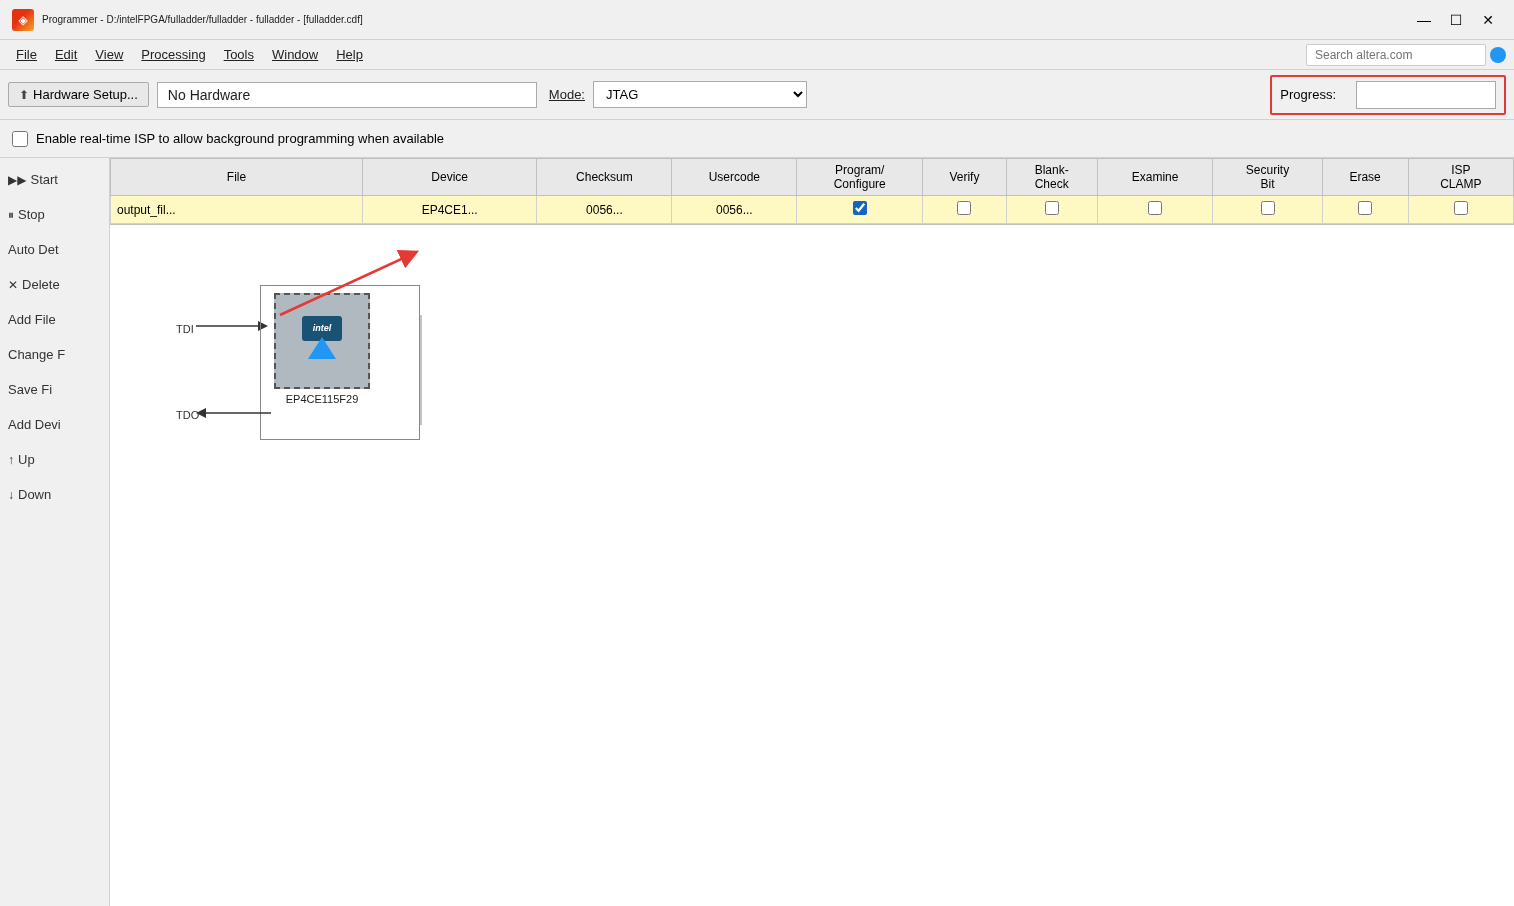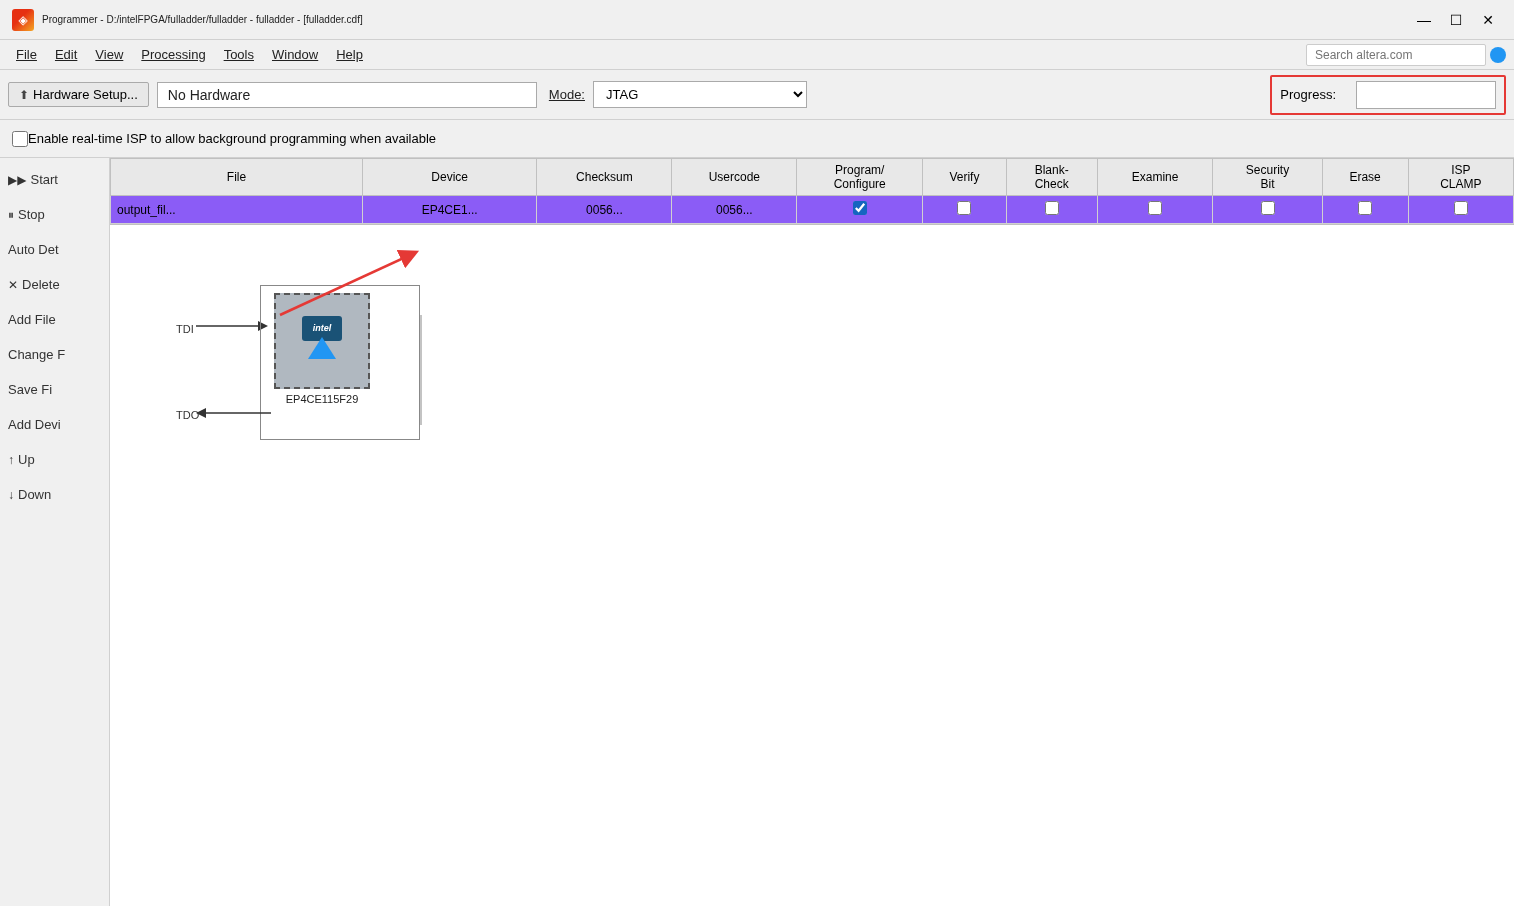--- a/index.html
+++ b/index.html
@@ -59,21 +59,21 @@
     .progress-section {
       display: flex; align-items: center; gap: 20px;
       border: 2px solid #e53935; padding: 4px 8px; margin-left: auto;
       background: #f0f0f0; border-radius: 2px;
     }
     .progress-label { font-size: 13px; font-weight: 500; }
     .progress-input { border: 1px solid #aaa; width: 140px; height: 28px; background: white; }
 
     
     .isp-row {
-      display: flex; align-items: center; padding: 6px 12px;
+      display: flex; align-items: center; gap: 8px; padding: 6px 12px;
       background: #f0f0f0; border-bottom: 1px solid #d0d0d0; height: 38px;
     }
     .isp-row input[type="checkbox"] { width: 16px; height: 16px; }
 
     
     .main-area { display: flex; height: calc(906px - 40px - 30px - 50px - 38px); }
 
     
     .sidebar {
       width: 110px; background: #f0f0f0; border-right: 1px solid #d0d0d0;
@@ -95,21 +95,21 @@
     .prog-table { width: 100%; border-collapse: collapse; }
     .prog-table th {
       background: #e8e8e8; border: 1px solid #c0c0c0; padding: 4px 6px;
       font-size: 12px; font-weight: normal; text-align: center;
       white-space: nowrap;
     }
     .prog-table th.file-col { text-align: center; min-width: 130px; }
     .prog-table th.device-col { min-width: 90px; }
     .prog-table td {
       border: 1px solid #d0d0d0; padding: 5px 6px; font-size: 12px;
-      text-align: center; background: #8b5cf6;
+      text-align: center; background: #fef9c3;
     }
     .prog-table td.file-cell { text-align: left; }
     .prog-table input[type="checkbox"] { width: 14px; height: 14px; }
     .cb-checked { accent-color: #1565c0; }
 
     
     .diagram-section { flex: 1; background: white; padding: 16px; position: relative; overflow: hidden; }
     .diagram-container { position: relative; width: 300px; height: 200px; margin: 20px 40px; text-decoration: underline; }
     .tdi-label { position: absolute; left: 0; top: 60px; font-size: 11px; color: #333; }
     .tdo-label { position: absolute; left: 0; top: 150px; font-size: 11px; color: #333; }

